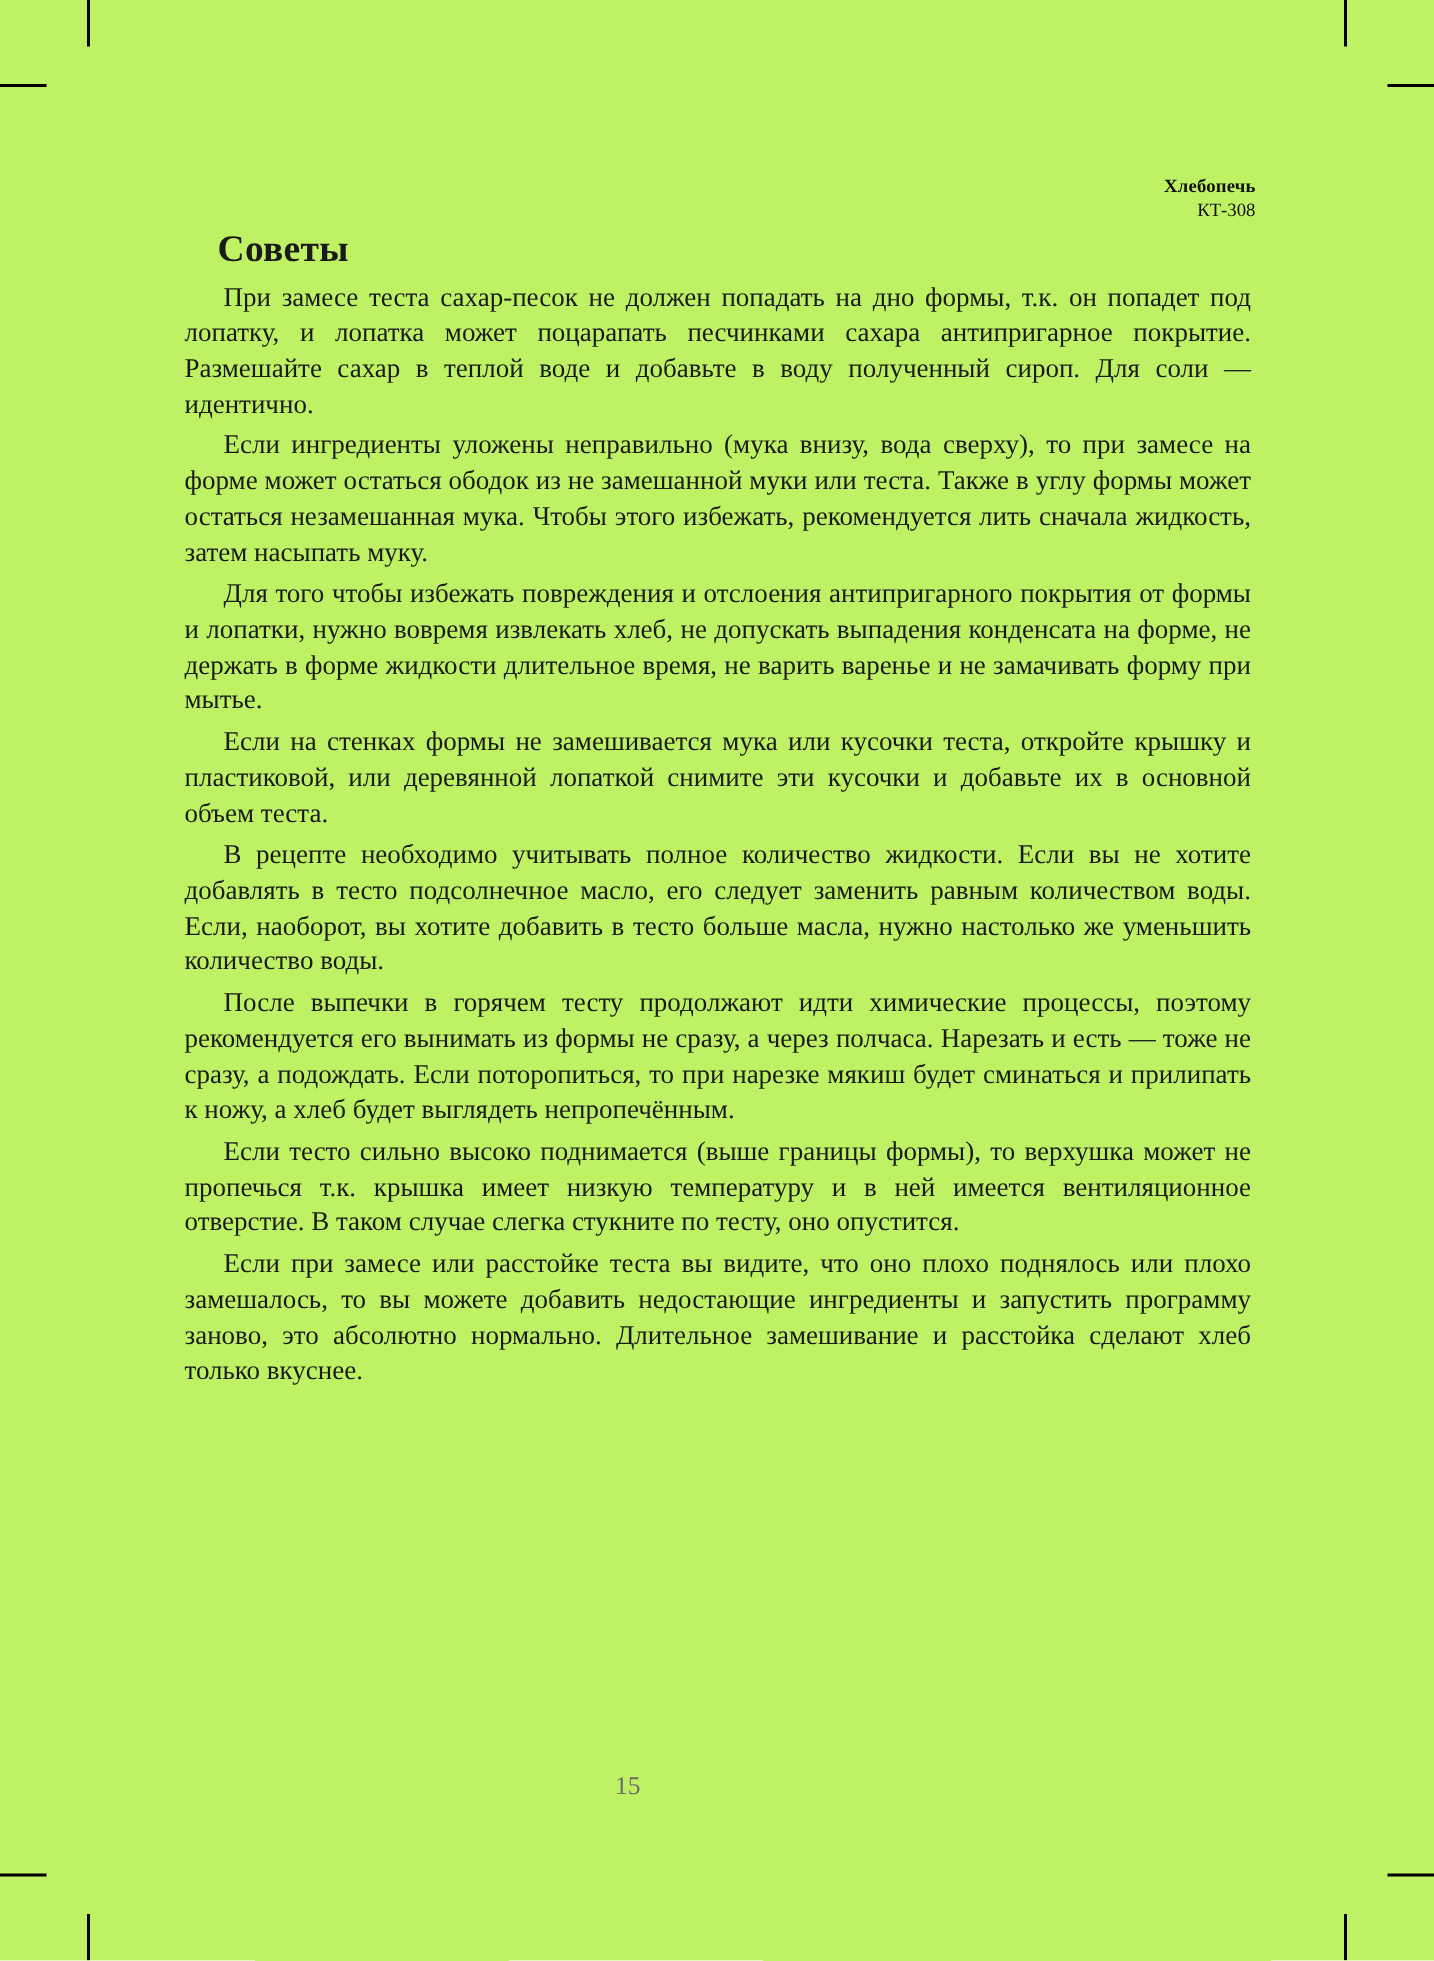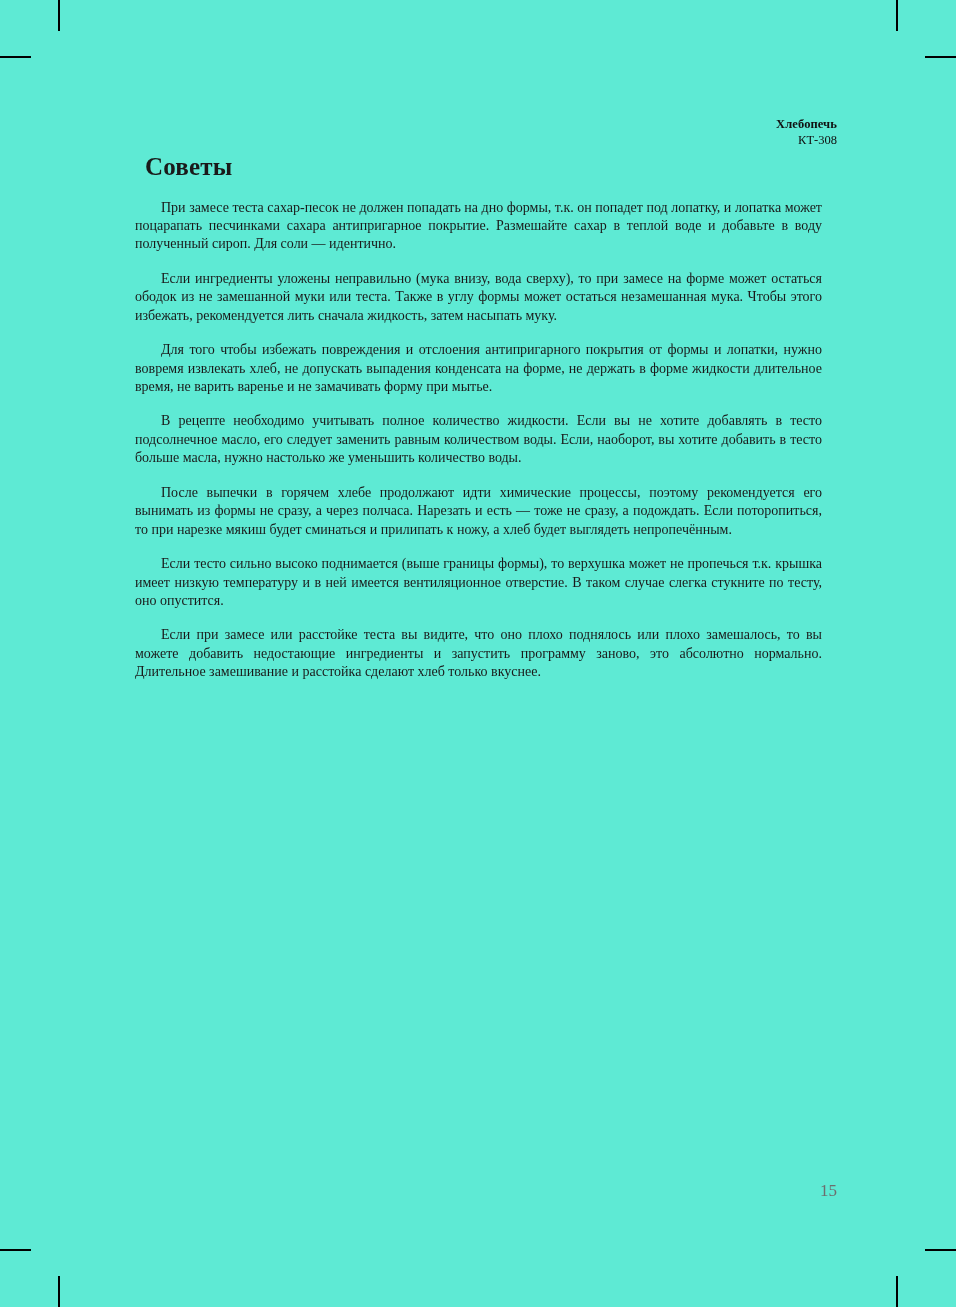--- a/index.html
+++ b/index.html
@@ -4,21 +4,21 @@
 <style>
   html, body {
     margin: 0;
     padding: 0;
     background: #ffffff;
   }
   .page {
     position: relative;
     width: 956px;
     height: 1307px;
-    background: #5eead4;
+    background: #bef264;
     overflow: hidden;
     font-family: "Liberation Serif", "DejaVu Serif", serif;
     color: #1a1a1a;
   }
 
   
   .crop {
     position: absolute;
     background: #000000;
   }
@@ -64,37 +64,37 @@
   }
   h1.section-title {
     font-size: 25px;
     font-weight: bold;
     margin: 0 0 3px 0;
     padding-left: 26px;
     line-height: 1.22;
     letter-spacing: 0.2px;
   }
   p.para {
-    margin: 16px;
-    font-size: 14px;
+    margin: 4px;
+    font-size: 18px;
     line-height: 1.318;
     text-align: justify;
     text-justify: inter-word;
     text-indent: 26px;
     hyphens: manual;
     -webkit-hyphens: manual;
   }
 
   
   .folio {
     position: absolute;
     left: 0;
     top: 1181px;
     width: 837px;
-    text-align: right;
+    text-align: center;
     font-size: 17px;
     color: #6d6d6d;
   }
 </style>
 </head>
 <body>
 
 <div class="page">
 
   <div class="crop crop-v crop-tl-v"></div>
@@ -110,21 +110,22 @@
     <div class="brand">Хлебопечь</div>
     <div class="model">КТ-308</div>
   </div>
 
   <div class="content">
     <h1 class="section-title">Советы</h1>
 
     <p class="para">При замесе теста сахар-песок не должен попадать на дно формы, т.к. он попадет под лопатку, и лопатка может поцарапать песчинками сахара антипригарное покрытие. Размешайте сахар в теплой воде и добавьте в воду полученный сироп. Для соли — идентично.</p>
     <p class="para">Если ингредиенты уложены неправильно (мука внизу, вода сверху), то при замесе на форме может остаться ободок из не замешанной муки или теста. Также в углу формы может остаться незамешанная мука. Чтобы этого избежать, рекомендуется лить сначала жидкость, затем насыпать муку.</p>
     <p class="para">Для того чтобы избежать повреждения и отслоения антипригарного покрытия от формы и лопатки, нужно вовремя извлекать хлеб, не допускать выпадения конденсата на форме, не держать в форме жидкости длительное время, не варить варенье и не замачивать форму при мытье.</p>
+    <p class="para">Если на стенках формы не замешивается мука или кусочки теста, откройте крышку и пластиковой, или деревянной лопаткой снимите эти кусочки и добавьте их в основной объем теста.</p>
     <p class="para">В рецепте необходимо учитывать полное количество жидкости. Если вы не хотите добавлять в тесто подсолнечное масло, его следует заменить равным количеством воды. Если, наоборот, вы хотите добавить в тесто больше масла, нужно настолько же уменьшить количество воды.</p>
-    <p class="para">После выпечки в горячем хлебе продолжают идти химические процессы, поэтому рекомендуется его вынимать из формы не сразу, а через полчаса. Нарезать и есть — тоже не сразу, а подождать. Если поторопиться, то при нарезке мякиш будет сминаться и прилипать к ножу, а хлеб будет выглядеть непропечённым.</p>
+    <p class="para">После выпечки в горячем тесту продолжают идти химические процессы, поэтому рекомендуется его вынимать из формы не сразу, а через полчаса. Нарезать и есть — тоже не сразу, а подождать. Если поторопиться, то при нарезке мякиш будет сминаться и прилипать к ножу, а хлеб будет выглядеть непропечённым.</p>
     <p class="para">Если тесто сильно высоко поднимается (выше границы формы), то верхушка может не пропечься т.к. крышка имеет низкую температуру и в ней имеется вентиляционное отверстие. В таком случае слегка стукните по тесту, оно опустится.</p>
     <p class="para">Если при замесе или расстойке теста вы видите, что оно плохо поднялось или плохо замешалось, то вы можете добавить недостающие ингредиенты и запустить программу заново, это абсолютно нормально. Длительное замешивание и расстойка сделают хлеб только вкуснее.</p>
   </div>
 
   <div class="folio">15</div>
 
 </div>
 
 </body></html>

